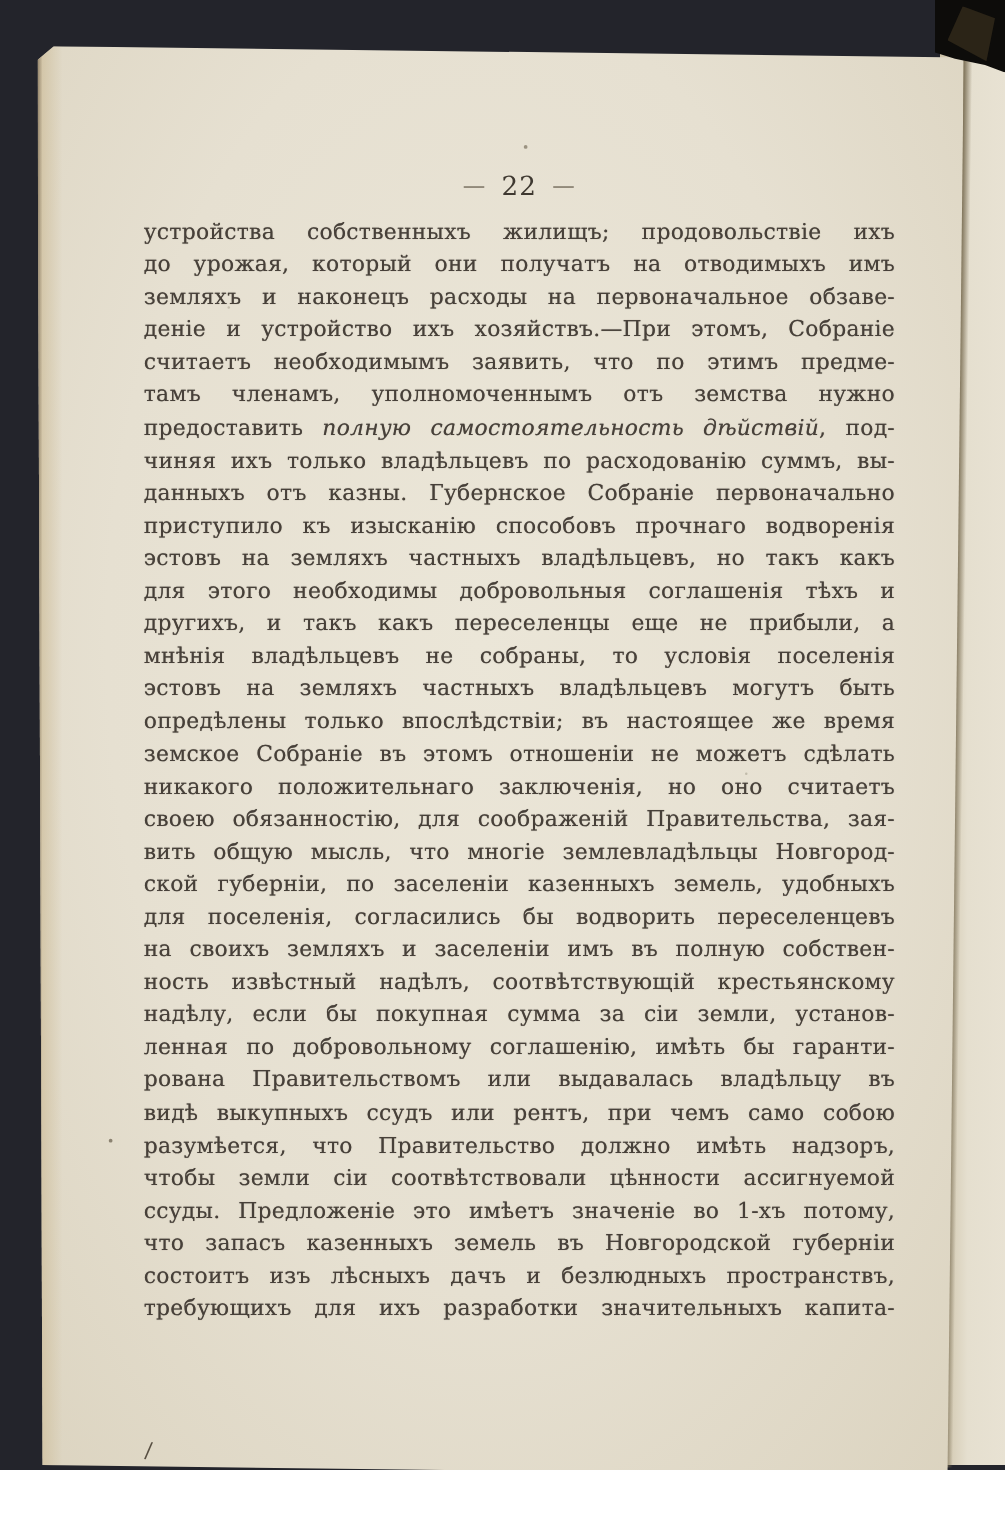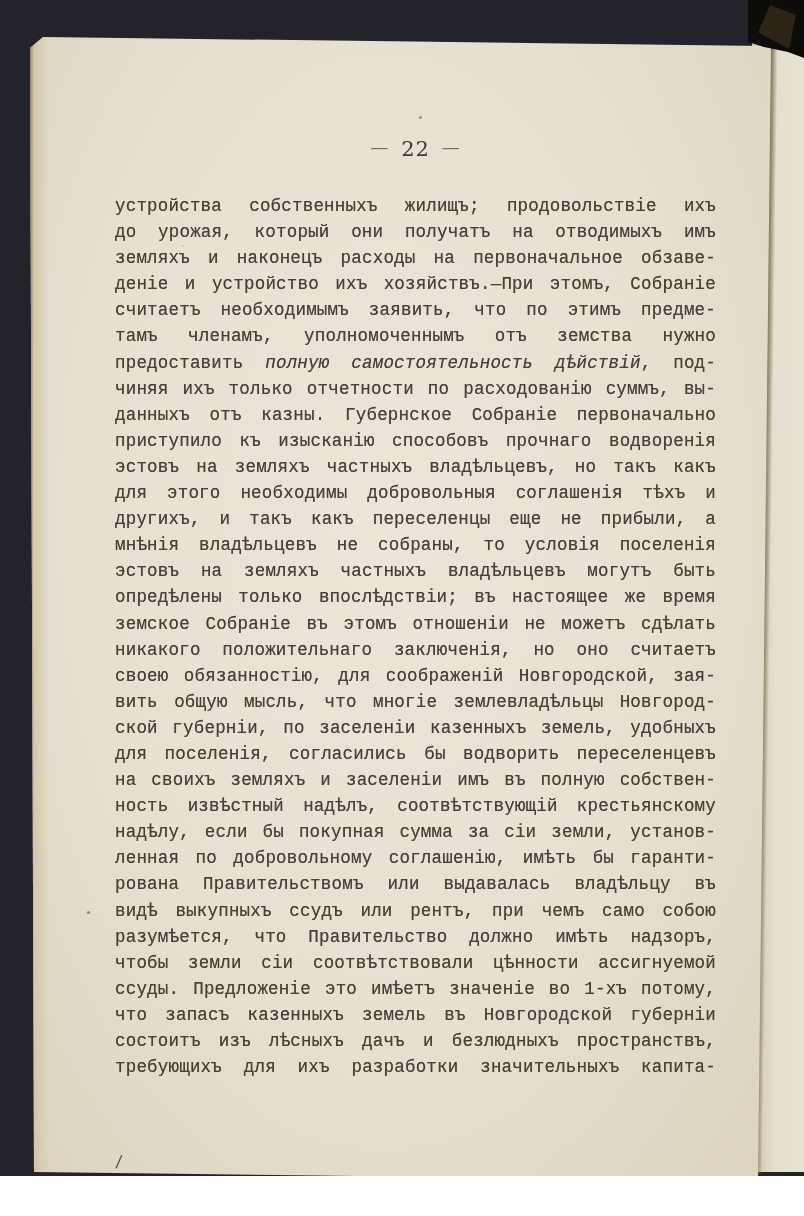--- a/index.html
+++ b/index.html
@@ -30,21 +30,21 @@
       radial-gradient(ellipse at 48% 42%, #ebe6d8 0%, #e6e0d1 55%, #dbd3bf 100%);
     clip-path:polygon(0px 15px, 13px 4px, 741px 13px, 728px 1148px, 4px 1139px);
   }
   .header {
     position:absolute; left:85px; top:104px; width:601px;
     text-align:center; font-size:21px; color:#3f3931; letter-spacing:1px;
   }
   .header .dash { color:#7a7162; position:relative; top:-2px; font-size:18px; }
   .header .dash.l { margin-right:12px; }
   .header .dash.r { margin-left:12px; }
-  .body-text { position:absolute; left:85px; top:160px; width:601px;font-family:Liberation Mono, monospace; }
+  .body-text { position:absolute; left:85px; top:140px; width:601px; }
   .text-line {
     height:26.1px; line-height:26.1px; font-size:17.5px;
     color:#474039; letter-spacing:.2px; word-spacing:1px;
     text-align:justify; text-align-last:justify; text-justify:inter-word;
     text-shadow:0 0 .6px rgba(71,64,57,.7);
   }
   .it { font-style:italic; }
   .slash-mark {
     position:absolute; left:86px; top:1118px; font-size:17px; color:#584f42;
     transform:rotate(6deg);
@@ -79,32 +79,32 @@
     </div>
 
     <div class="body-text">
         <div class="text-line"><span>устройства собственныхъ жилищъ; продовольствіе ихъ</span></div>
         <div class="text-line"><span>до урожая, который они получатъ на отводимыхъ имъ</span></div>
         <div class="text-line"><span>земляхъ и наконецъ расходы на первоначальное обзаве-</span></div>
         <div class="text-line"><span>деніе и устройство ихъ хозяйствъ.—При этомъ, Собраніе</span></div>
         <div class="text-line"><span>считаетъ необходимымъ заявить, что по этимъ предме-</span></div>
         <div class="text-line"><span>тамъ членамъ, уполномоченнымъ отъ земства нужно</span></div>
         <div class="text-line"><span>предоставить </span><span class="it">полную самостоятельность дѣйствій</span><span>, под-</span></div>
-        <div class="text-line"><span>чиняя ихъ только отчетности по расходованію суммъ, вы-</span></div>
+        <div class="text-line"><span>чиняя ихъ только владѣльцевъ по расходованію суммъ, вы-</span></div>
         <div class="text-line"><span>данныхъ отъ казны. Губернское Собраніе первоначально</span></div>
         <div class="text-line"><span>приступило къ изысканію способовъ прочнаго водворенія</span></div>
         <div class="text-line"><span>эстовъ на земляхъ частныхъ владѣльцевъ, но такъ какъ</span></div>
         <div class="text-line"><span>для этого необходимы добровольныя соглашенія тѣхъ и</span></div>
         <div class="text-line"><span>другихъ, и такъ какъ переселенцы еще не прибыли, а</span></div>
         <div class="text-line"><span>мнѣнія владѣльцевъ не собраны, то условія поселенія</span></div>
         <div class="text-line"><span>эстовъ на земляхъ частныхъ владѣльцевъ могутъ быть</span></div>
         <div class="text-line"><span>опредѣлены только впослѣдствіи; въ настоящее же время</span></div>
         <div class="text-line"><span>земское Собраніе въ этомъ отношеніи не можетъ сдѣлать</span></div>
         <div class="text-line"><span>никакого положительнаго заключенія, но оно считаетъ</span></div>
-        <div class="text-line"><span>своею обязанностію, для соображеній Новгородской, зая-</span></div>
+        <div class="text-line"><span>своею обязанностію, для соображеній Правительства, зая-</span></div>
         <div class="text-line"><span>вить общую мысль, что многіе землевладѣльцы Новгород-</span></div>
         <div class="text-line"><span>ской губерніи, по заселеніи казенныхъ земель, удобныхъ</span></div>
         <div class="text-line"><span>для поселенія, согласились бы водворить переселенцевъ</span></div>
         <div class="text-line"><span>на своихъ земляхъ и заселеніи имъ въ полную собствен-</span></div>
         <div class="text-line"><span>ность извѣстный надѣлъ, соотвѣтствующій крестьянскому</span></div>
         <div class="text-line"><span>надѣлу, если бы покупная сумма за сіи земли, установ-</span></div>
         <div class="text-line"><span>ленная по добровольному соглашенію, имѣть бы гаранти-</span></div>
         <div class="text-line"><span>рована Правительствомъ или выдавалась владѣльцу въ</span></div>
         <div class="text-line"><span>видѣ выкупныхъ ссудъ или рентъ, при чемъ само собою</span></div>
         <div class="text-line"><span>разумѣется, что Правительство должно имѣть надзоръ,</span></div>

